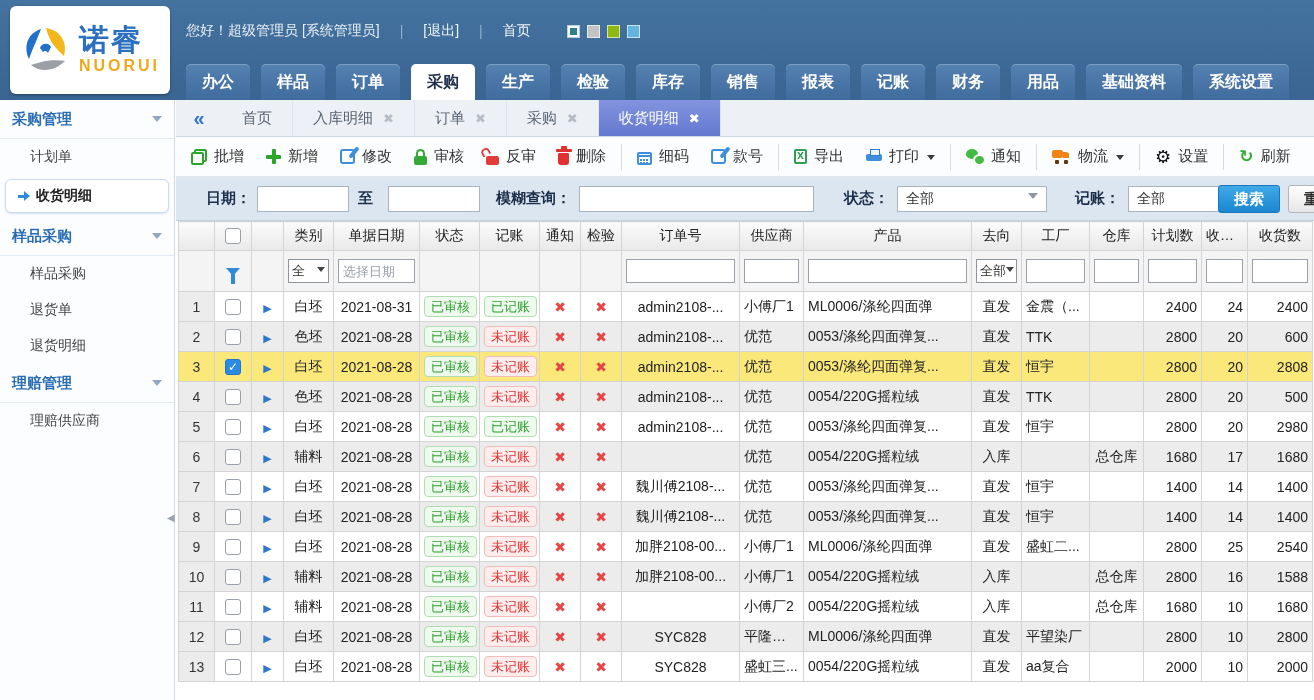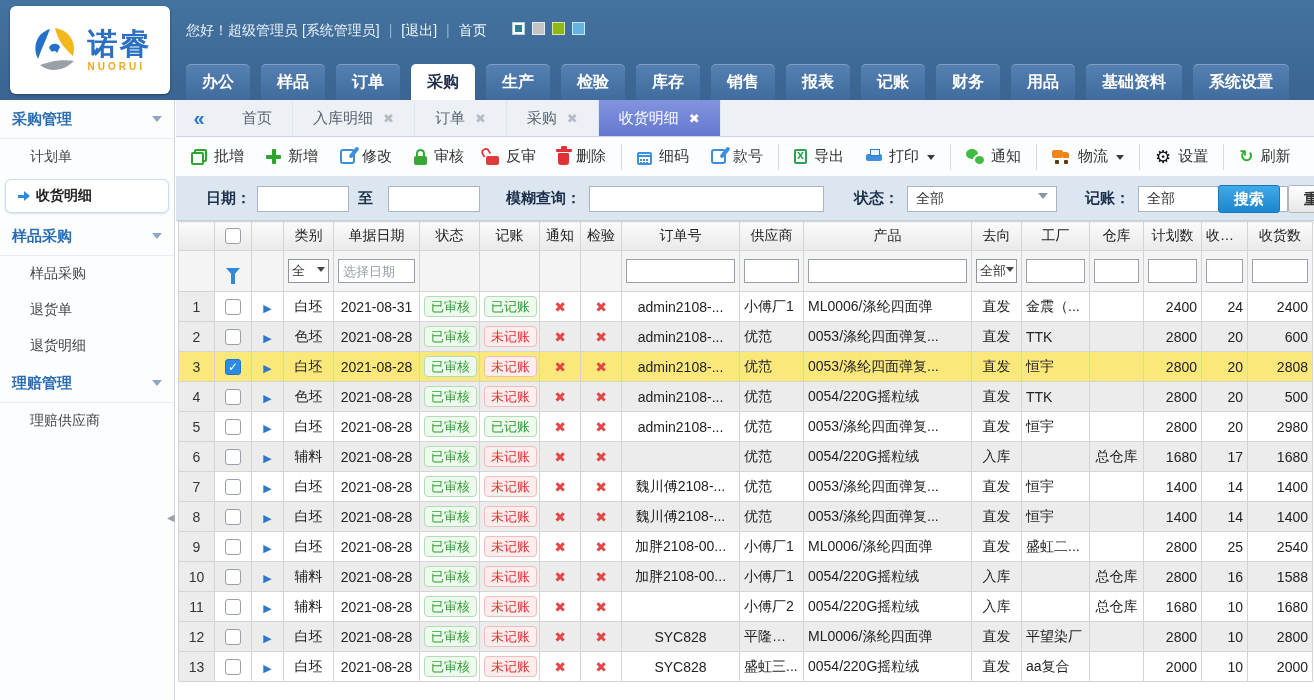--- a/index.html
+++ b/index.html
@@ -6,23 +6,23 @@
 body{background:#fff}
 .stage{position:relative;width:1314px;height:700px;overflow:hidden;background:#fff;
   font-family:"Liberation Sans","DejaVu Sans",sans-serif}
 
 .topbar{position:absolute;left:0;top:0;width:100%;height:100px;
   background:linear-gradient(#44739f,#3a6492)}
 .logo{position:absolute;left:10px;top:6px;width:160px;height:88px;background:#fff;
   border-radius:6px;box-shadow:0 1px 3px rgba(0,0,0,.35);display:flex;align-items:center;
   justify-content:center;gap:7px}
 .logo-cn{font-size:30px;font-weight:bold;color:#2a6fc0;letter-spacing:2px;line-height:30px}
-.logo-en{font-size:10px;font-weight:bold;color:#f0a81c;letter-spacing:3px;margin-top:2px}
+.logo-en{font-size:16px;font-weight:bold;color:#f0a81c;letter-spacing:3px;margin-top:2px}
 .greet{position:absolute;left:186px;top:22px;color:#e9f0f7;font-size:14px;display:flex;
-  gap:9px;align-items:flex-start}
+  gap:20px;align-items:center}
 .greet a{color:#f2f7fc;text-decoration:none}
 .sep{color:#8fb0d2}
 .themes{display:flex;gap:7px;margin-left:16px}
 .sw{width:13px;height:13px;border:1px solid rgba(255,255,255,.65);display:inline-block}
 .sw.sel{box-shadow:inset 0 0 0 2px #fff}
 .mainnav{position:absolute;left:186px;bottom:0;display:flex;gap:11px;align-items:flex-end}
 .nav-tab{height:36px;line-height:36px;padding:0 16px;border-radius:5px 5px 0 0;color:#fff;
   font-size:16px;font-weight:bold;background:linear-gradient(#5480b2,#3f6b9d);
   box-shadow:inset 0 1px 0 rgba(255,255,255,.25);cursor:pointer}
 .nav-tab.active{background:#fff;color:#22304c;box-shadow:none}
@@ -111,21 +111,21 @@
 .ic-truck::after{content:"";position:absolute;left:11px;top:3px;width:6px;height:6px;
   background:#ef8418;border-radius:0 3px 0 0}
 .glyph-gear{font-size:18px;color:#111;line-height:16px}
 .glyph-refresh{font-size:17px;color:#2fae2f;font-weight:bold;line-height:16px}
 
 .filterbar{position:relative;height:44px;background:#dce6f1;border-bottom:1px solid #c2d0de;
   display:flex;align-items:center;font-size:15px;color:#1c2f4a;font-weight:bold;padding-left:30px}
 .f{height:26px;border:1px solid #a9b4c0;background:#fff;outline:none;padding:0 6px;font-size:14px}
 .f-date{width:92px;margin-left:6px}
 .to{margin:0 9px;font-weight:bold}
-.lbl-fuzzy{margin-left:26px}
+.lbl-fuzzy{margin-left:16px}
 .f-fuzzy{width:235px;margin-left:8px}
 .lbl-status{margin-left:30px}
 .lbl-acct{margin-left:28px}
 .fselect{width:150px;height:26px;border:1px solid #a9b4c0;background:#fff;display:flex;
   align-items:center;justify-content:space-between;padding:0 8px;margin-left:8px;
   font-weight:normal;color:#333;font-size:14px;cursor:pointer}
 .fcaret{width:0;height:0;border:5px solid transparent;border-top:6px solid #8d97a3}
 .btn-search{position:absolute;right:34px;top:8px;width:62px;height:28px;
   background:linear-gradient(#3fa9e8,#1c86cf);border:1px solid #1877bd;border-radius:3px;
   color:#fff;font-weight:bold;font-size:15px;text-align:center;line-height:26px;cursor:pointer}

